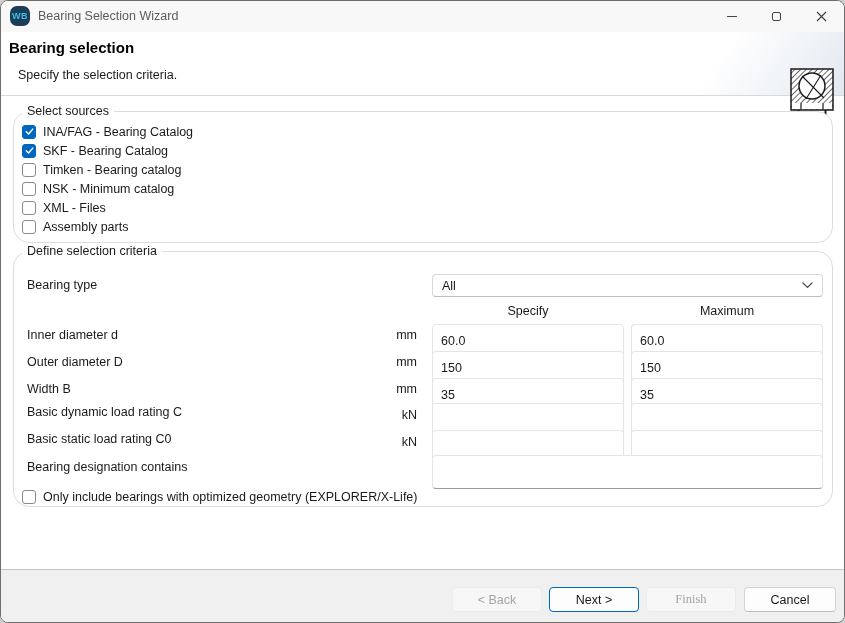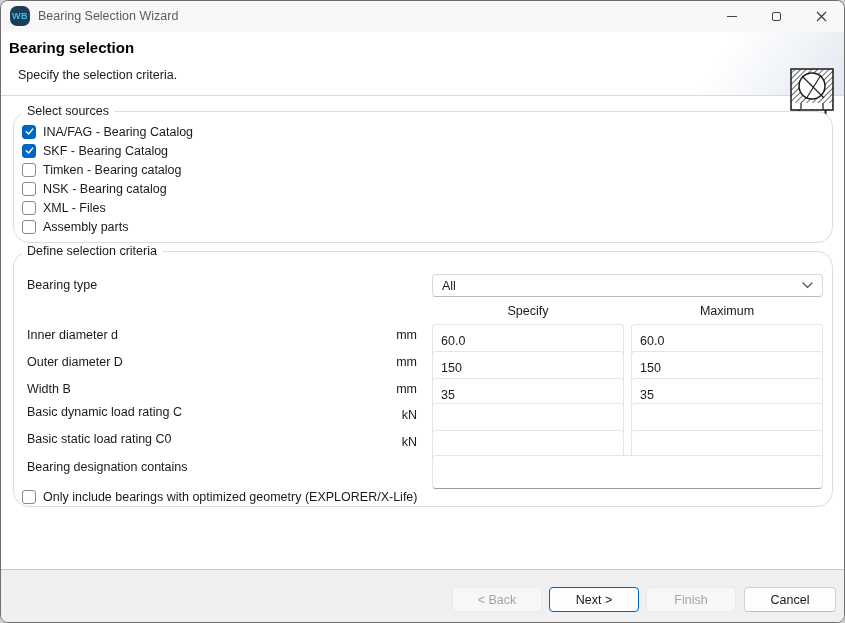--- a/index.html
+++ b/index.html
@@ -56,21 +56,21 @@
   .combo .chev{ margin-left:auto; display:flex; }
   .opt-row{ position:absolute; left:8px; top:236px; height:18px; display:flex; align-items:center; }
   
   .footer{ position:absolute; left:0; top:568px; width:100%; height:54px;
     background:#f0f0f0; border-top:1px solid #c6c6c6; }
   .btn{ position:absolute; top:17px; height:25px; border-radius:4px; font:inherit;
     background:#fdfdfd; border:1px solid #d2d2d2; border-bottom-color:#bdbdbd; color:#1a1a1a; }
   .btn:disabled{ background:#f7f7f7; border-color:#ebebeb; color:#a4a4a4; }
   .btn-back{ left:451px; width:90px; }
   .btn-next{ left:548px; width:90px; border:1px solid #0067c0; }
-  .btn-finish{ left:645px; width:90px; }
+  .btn-finish{ left:645px; width:90px;font-family:Liberation Serif, serif; }
   .btn-cancel{ left:743px; width:92px; }
 </style>
 </head>
 <body>
 
 <div class="window">
 
   <div class="titlebar">
     <span class="app-icon">WB</span>
     <span class="title-text">Bearing Selection Wizard</span>
@@ -130,21 +130,21 @@
             </svg>
           </span>
         <span>SKF - Bearing Catalog</span>
       </div>
       <div class="row">
         <span class="cb"></span>
         <span>Timken - Bearing catalog</span>
       </div>
       <div class="row">
         <span class="cb"></span>
-        <span>NSK - Bearing catalog</span>
+        <span>NSK - Minimum catalog</span>
       </div>
       <div class="row">
         <span class="cb"></span>
         <span>XML - Files</span>
       </div>
       <div class="row">
         <span class="cb"></span>
         <span>Assembly parts</span>
       </div>
     </div>

